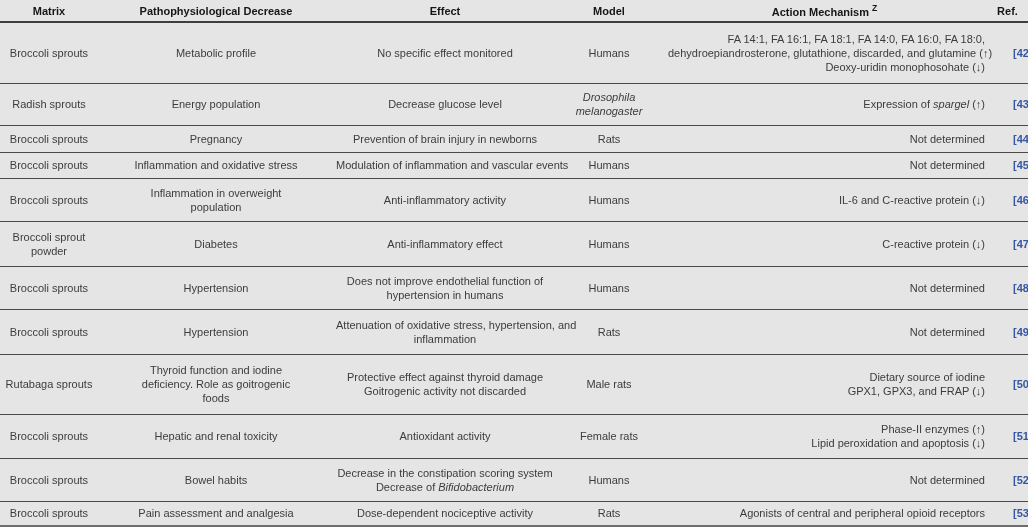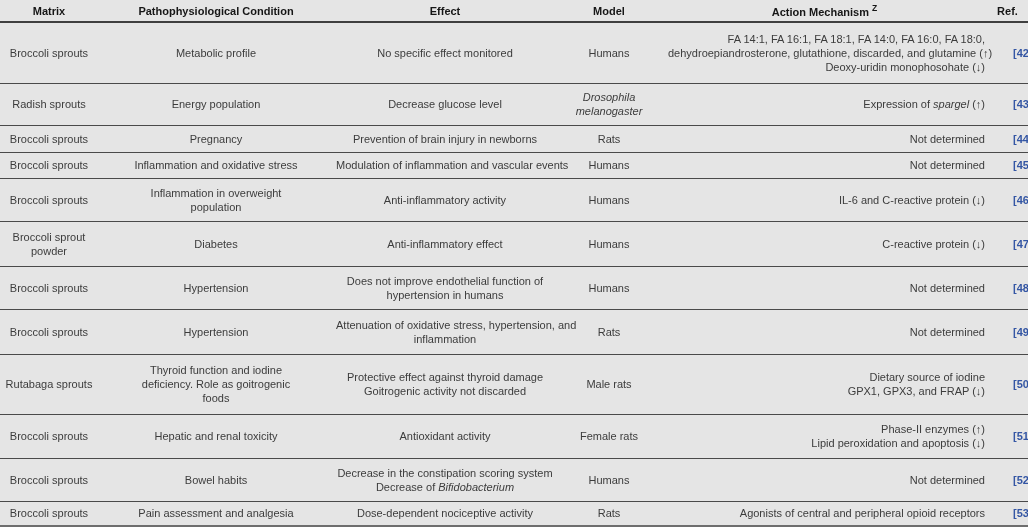--- a/index.html
+++ b/index.html
@@ -90,21 +90,21 @@
       <col class="w1">
         <col class="w2">
         <col class="w3">
         <col class="w4">
         <col class="w5">
         <col class="w6">
     </colgroup>
     <thead>
       <tr>
         <th>Matrix</th>
-        <th>Pathophysiological Condition</th>
+        <th>Pathophysiological Decrease</th>
         <th>Effect</th>
         <th>Model</th>
         <th>
           <span>Action Mechanism</span><sup>Z</sup>
         </th>
         <th>Ref.</th>
       </tr>
     </thead>
     <tbody id="tbody">
         <tr>

